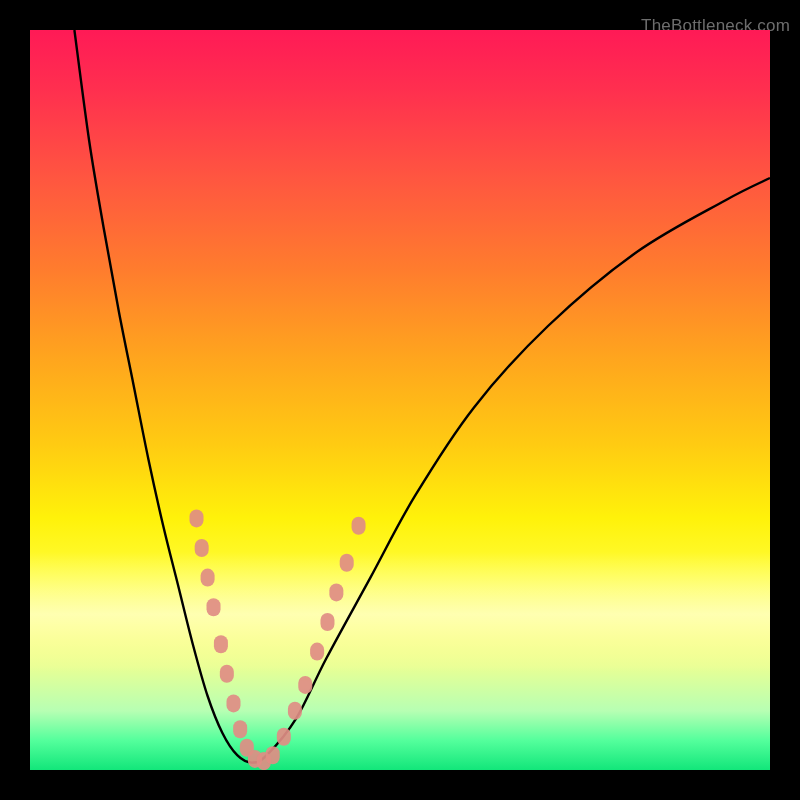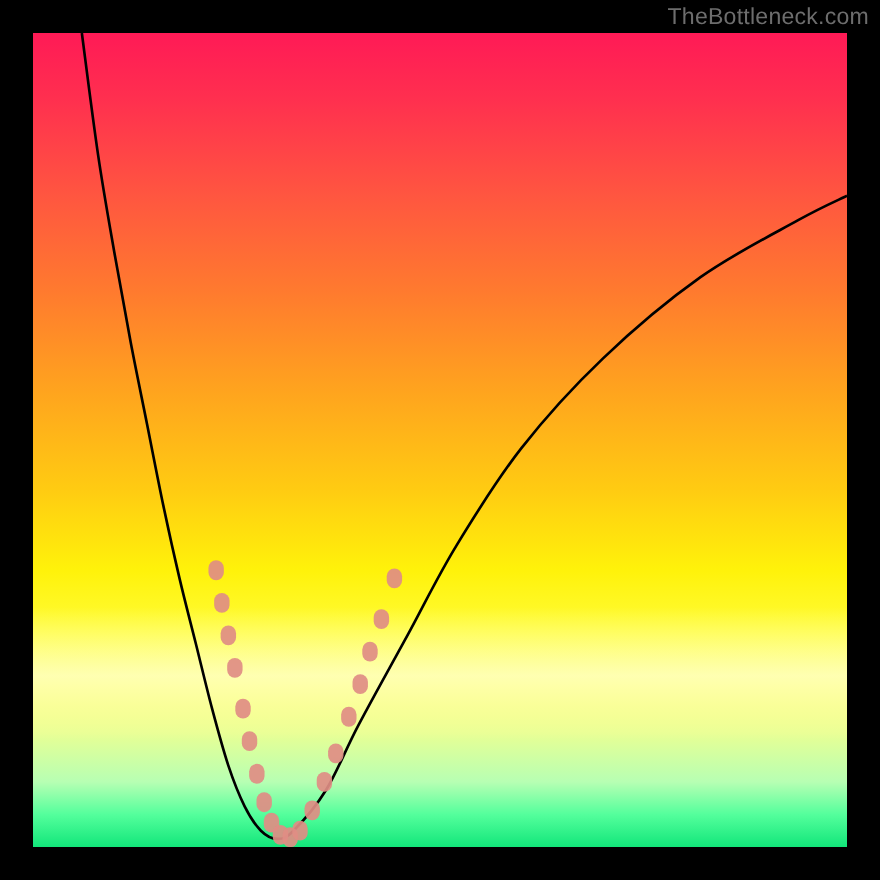--- a/index.html
+++ b/index.html
@@ -60,24 +60,24 @@
     pointer-events: none;
   }
   svg.curve {
     position: absolute;
     inset: 0;
     width: 740px;
     height: 740px;
   }
   .watermark {
     position: absolute;
-    top: 4px;
+    top: 16px;
     right: 10px;
     color: #6d6d6d;
-    font-size: 21px;
+    font-size: 17px;
     font-weight: 500;
     letter-spacing: 0.2px;
   }
 </style>
 </head>
 <body>
 
 <div class="frame">
   <div class="watermark">TheBottleneck.com</div>
   <div class="plot-area">

